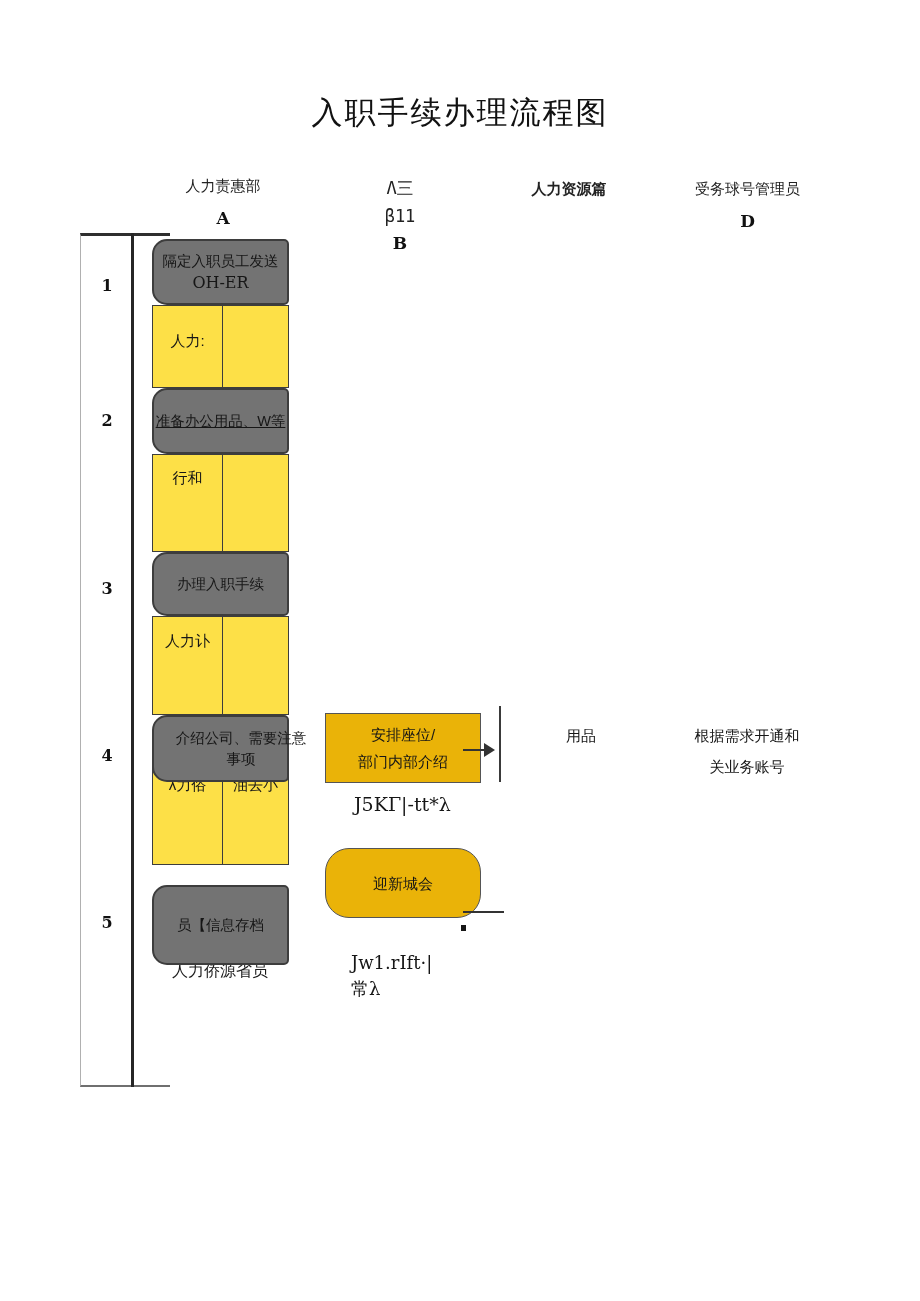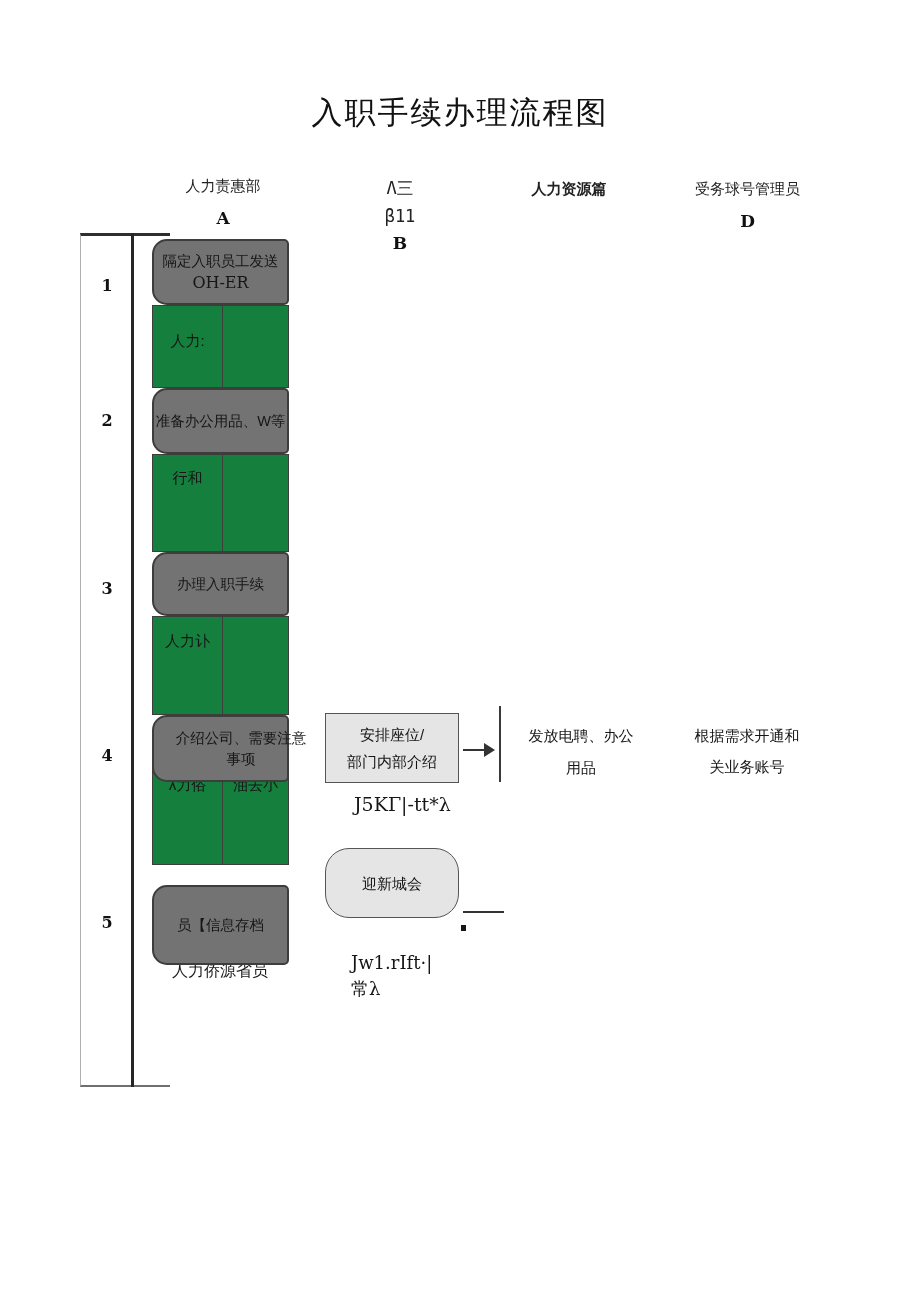--- a/index.html
+++ b/index.html
@@ -50,44 +50,44 @@
   .fbox{
     position:absolute;left:0;width:137px;box-sizing:border-box;
     border:2px solid #3d3d3d;border-radius:15px 5px 5px 15px;
     background:#737373;z-index:2;
     display:flex;flex-direction:column;justify-content:center;align-items:center;
     font-size:14.5px;line-height:21px;text-align:center;color:#161616;
   }
   .fbox span{white-space:nowrap;}
   .fcell{
     position:absolute;left:0;width:137px;box-sizing:border-box;
-    border:1.5px solid #3d3d3d;background:#15803d;z-index:1;color:#161616;
+    border:1.5px solid #3d3d3d;background:#fde047;z-index:1;color:#161616;
   }
   .fcell .cl{
     position:absolute;left:0;top:0;bottom:0;width:70px;
     border-right:1.5px solid #3d3d3d;box-sizing:border-box;
     text-align:center;font-size:15px;
   }
   .fcell .cr{
     position:absolute;left:70px;top:0;bottom:0;right:0;
     text-align:center;font-size:15px;
   }
   .b1{top:0;height:66px;} .c1{top:66px;height:83px;}
-  .b2{top:149px;height:66px;} .c2{top:215px;height:98px;}
+  .b2{top:149px;height:66px;text-decoration:underline;} .c2{top:215px;height:98px;}
   .b3{top:313px;height:64px;} .c3{top:377px;height:99px;}
   .b4{top:476px;height:67px;padding-left:41px;} .c4{top:523px;height:103px;padding-left:48px;}
   .b5{top:646px;height:80px;}
   .c1 .cl{padding-top:26px;} .c2 .cl{padding-top:14px;}
   .c3 .cl{padding-top:15px;} .c4 .cl,.c4 .cr{padding-top:13px;}
   .serifline{font-family:"DejaVu Serif", serif;font-size:16px;}
   .flow-footer{left:154px;top:961px;width:132px;text-align:center;font-size:16px;color:#1a1a1a;}
   
   .midbox{
-    left:325px;width:134px;height:70px;box-sizing:border-box;
-    border:1.5px solid #555;background:#e5e5e5;
+    left:325px;width:156px;height:70px;box-sizing:border-box;
+    border:1.5px solid #555;background:#eab308;
     display:flex;flex-direction:column;justify-content:center;align-items:center;
     font-size:15px;line-height:27px;text-align:center;color:#161616;
   }
   .seatbox{top:713px;}
   .welcomebox{top:848px;border-radius:24px;}
   .arrow-shaft{left:463px;top:749px;width:23px;height:2px;background:#333;}
   .arrow-head{
     left:484px;top:743px;width:0;height:0;
     border-left:11px solid #333;border-top:7px solid transparent;border-bottom:7px solid transparent;
   }
@@ -177,21 +177,20 @@
 
   <div class="abs midbox seatbox">
     <span>安排座位/</span>
     <span>部门内部介绍</span>
   </div>
   <div class="abs arrow-shaft"></div>
   <div class="abs arrow-head"></div>
   <div class="abs vbar"></div>
 
   <div class="abs dispatch">
-    <div>发放电聘、办公</div>
     <div>用品</div>
   </div>
 
   <div class="abs caption seat-caption">J5KΓ|-tt*λ</div>
 
   <div class="abs midbox welcomebox">
     <span>迎新城会</span>
   </div>
   <div class="abs hline2"></div>
   <div class="abs dotmark"></div>

